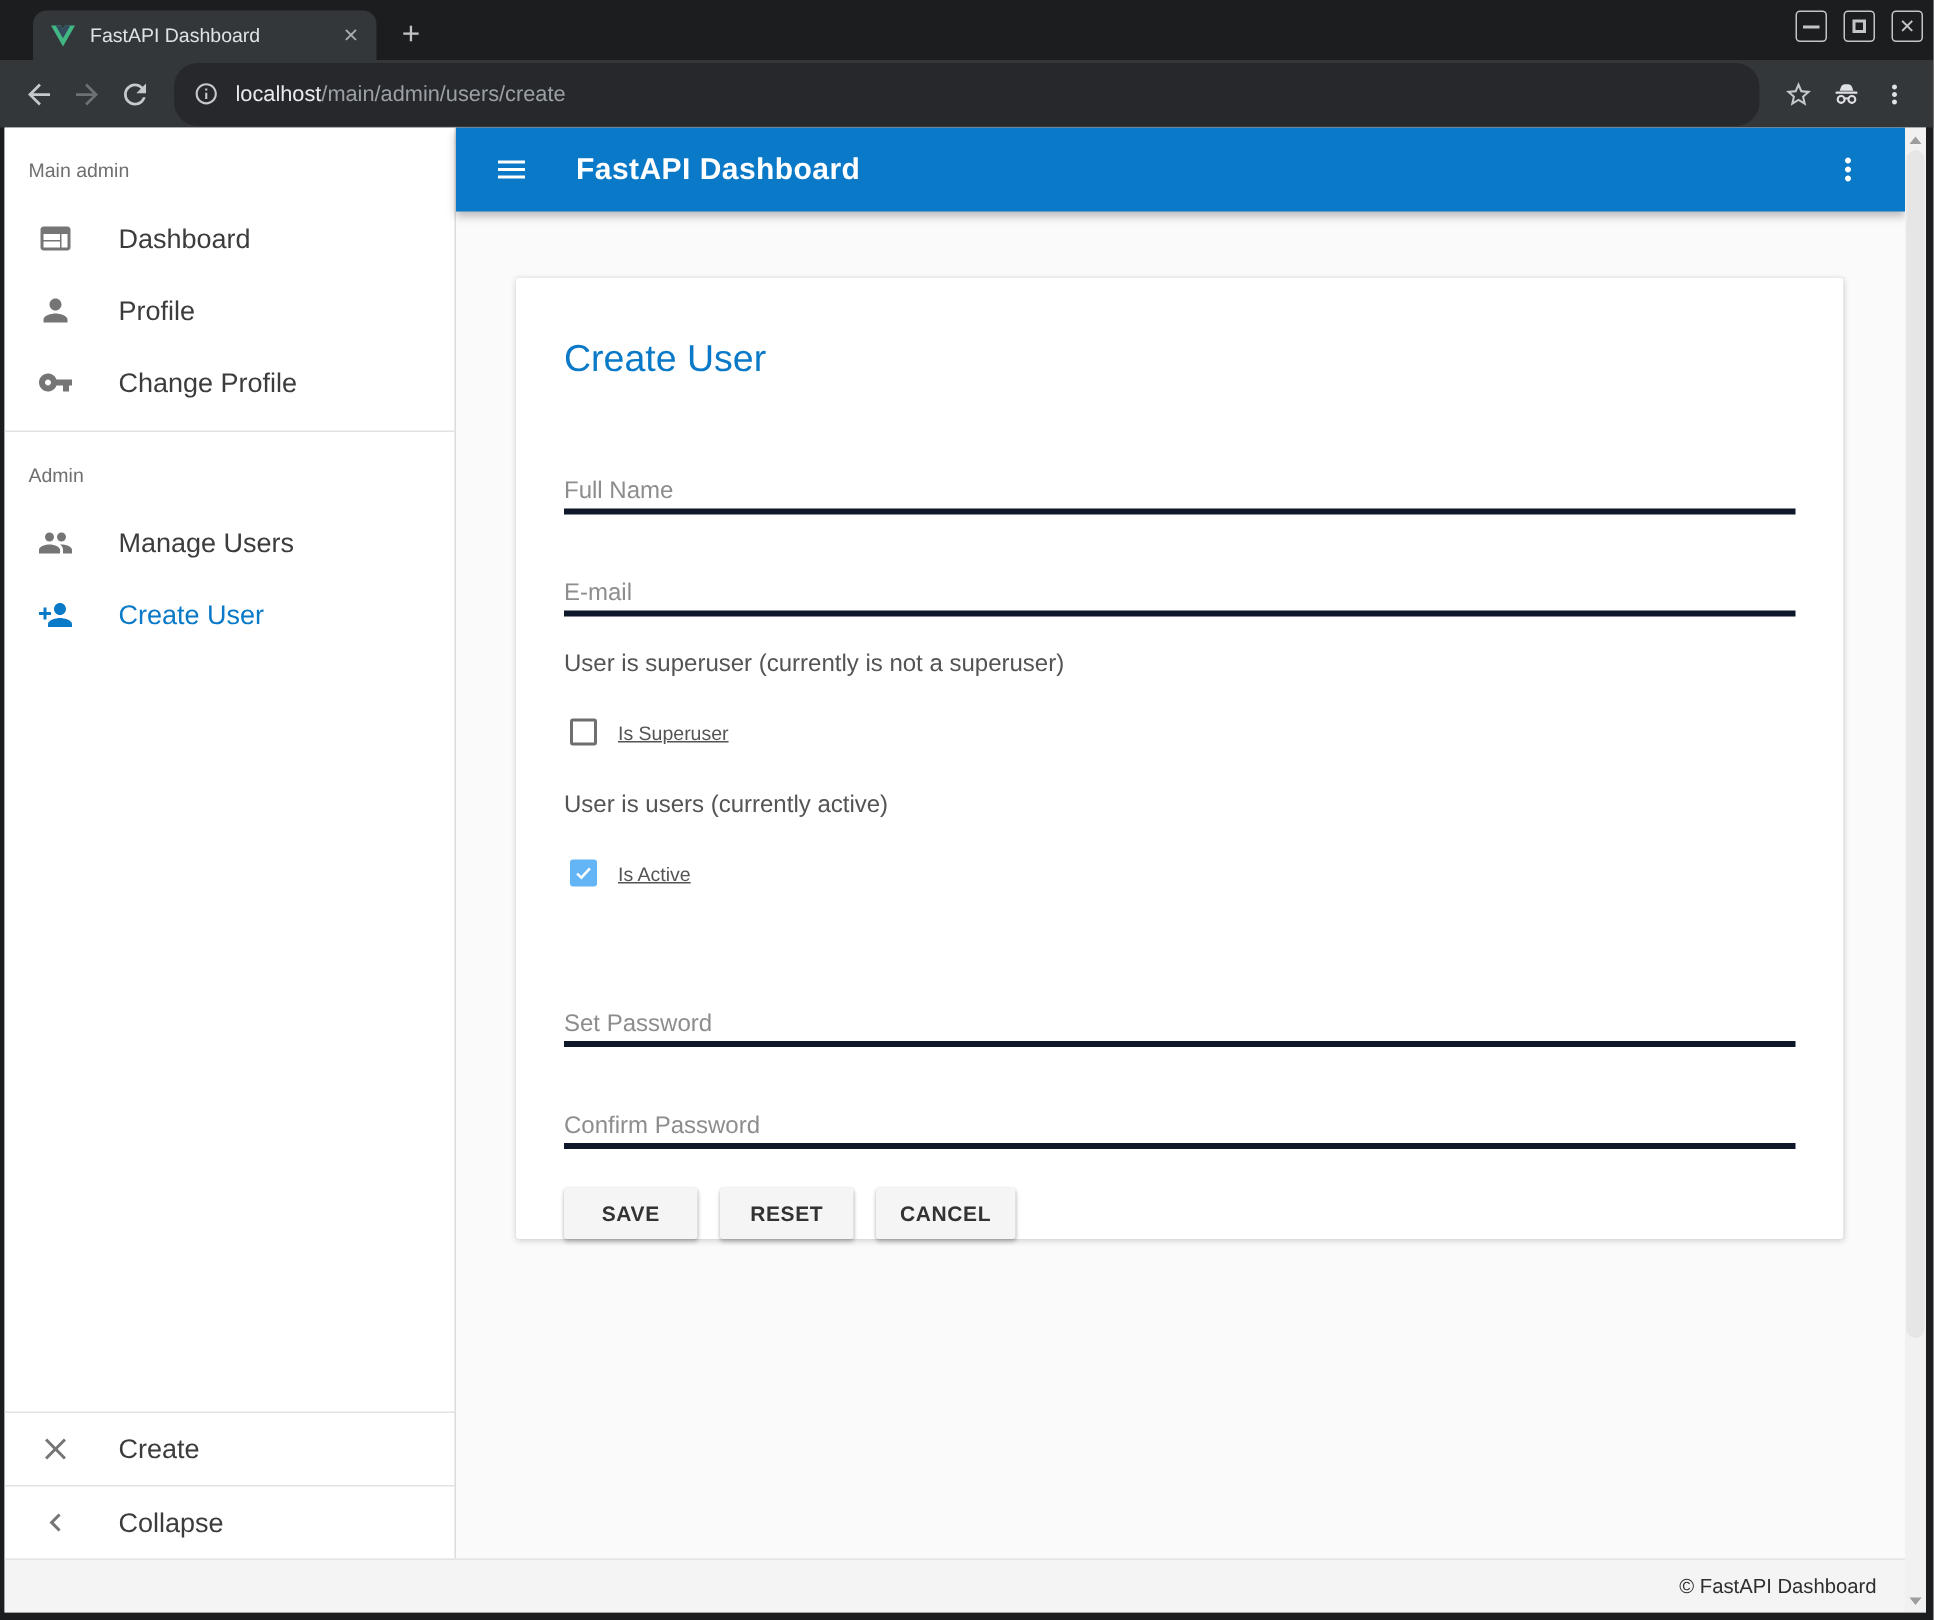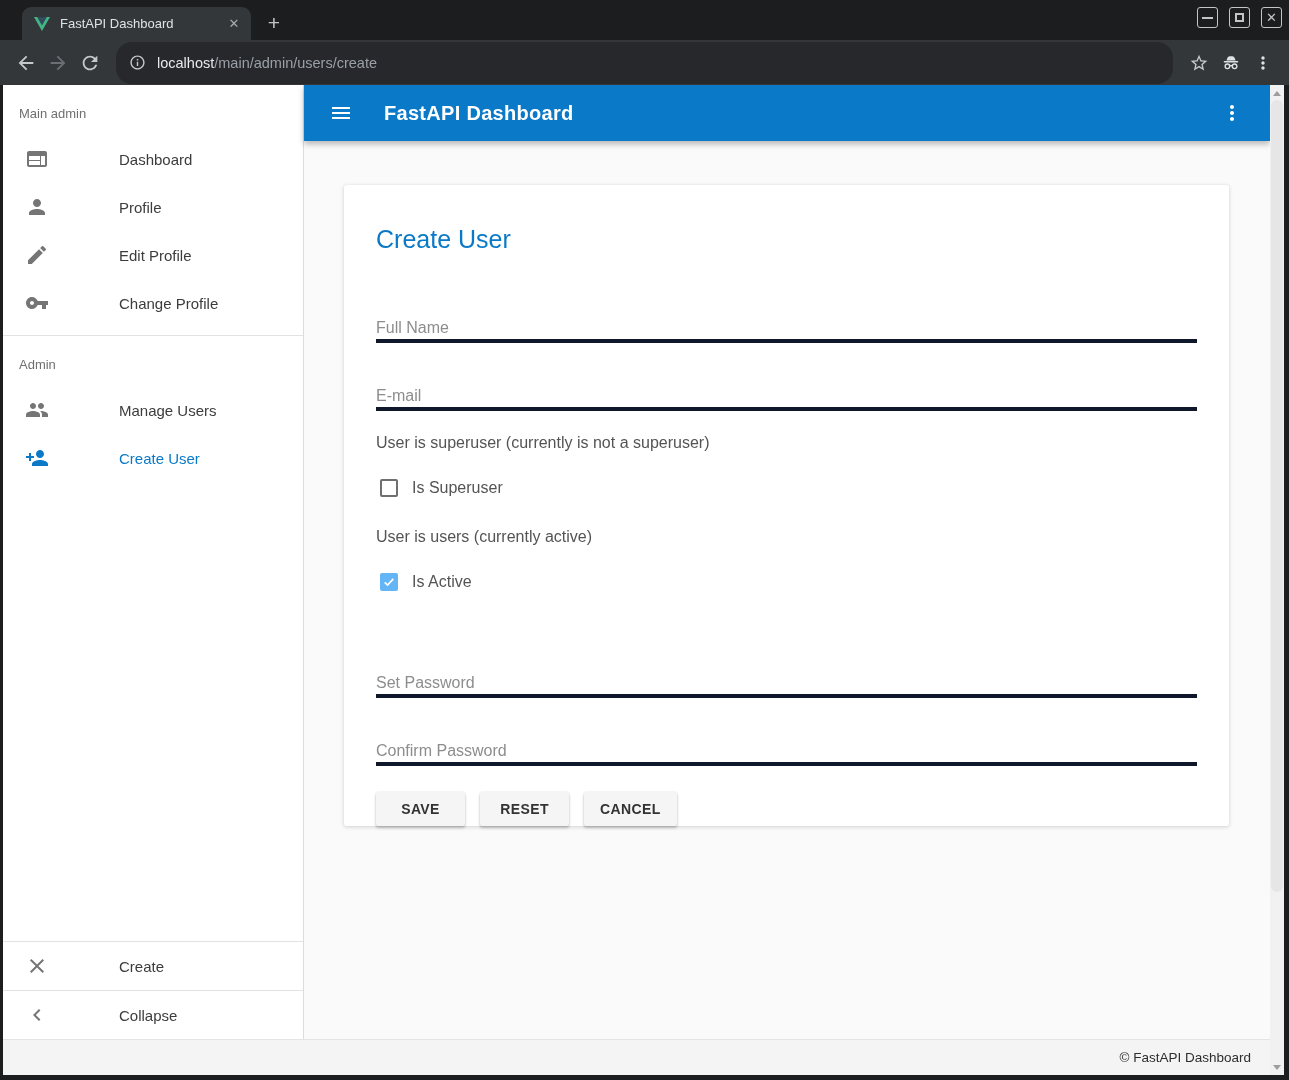--- a/index.html
+++ b/index.html
@@ -81,21 +81,21 @@
     position:absolute; top:0; left:0; bottom:36px; width:301px;
     background:#ffffff; border-right:1px solid #dcdcdc;
     display:flex; flex-direction:column; z-index:4;
   }
   .section-header {
     height:50px; display:flex; align-items:center; padding:6px 16px 0;
     color:#6f6f6f; font-size:13px;
   }
   .side-item {
     height:48px; display:flex; align-items:center; padding:0 16px;
-    color:#3c3c3c; font-size:15px; cursor:pointer;gap:40px;
+    color:#3c3c3c; font-size:18px; cursor:pointer;
   }
   .side-item .s-icon { width:24px; height:24px; margin:0 30px 0 6px; }
   .side-item .s-icon svg { width:24px; height:24px; fill:#757575; }
   .side-item.active { color:#0a79c7; }
   .side-item.active .s-icon svg { fill:#0a79c7; }
   .side-divider { border-top:1px solid #e2e2e2; margin-top:8px; }
   .side-spacer { flex:1; }
 
   
   .content {
@@ -116,21 +116,21 @@
     margin-bottom:41px; border-radius:0;
   }
   .text-field::placeholder { color:#8d8d8d; opacity:1; }
   .hint { color:#545454; font-size:16px; margin-top:-18px; margin-bottom:26px; }
   .check-row { display:flex; align-items:center; height:20px; margin-bottom:30px; }
   .checkbox {
     width:18px; height:18px; border-radius:2px; margin-left:4px; flex:none;
   }
   .checkbox.unchecked { border:2px solid #6f6f6f; background:#fff; }
   .checkbox.checked { background:#64b5f6; display:flex; align-items:center; justify-content:center; }
-  .check-label { margin-left:14px; color:#545454; font-size:16px; }
+  .check-label { margin-left:14px; color:#545454; font-size:13px;text-decoration:underline; }
   .gap-lg { height:49px; }
   .actions { margin-top:26px; display:flex; }
   .btn {
     min-width:89px; height:34px; padding:0 16px; margin-right:15px;
     background:#f5f5f5; border:none; border-radius:2px;
     box-shadow:0 2px 3px rgba(0,0,0,0.22), 0 0 2px rgba(0,0,0,0.12);
     font-family:"Liberation Sans", sans-serif; font-size:14px; font-weight:700;
     color:#333; letter-spacing:0.4px; cursor:pointer;
   }
 
@@ -255,28 +255,20 @@
 
     <div class="side-item">
       <span class="s-icon">
         <svg viewBox="0 0 24 24">
             <path d="M12 12c2.21 0 4-1.79 4-4s-1.79-4-4-4-4 1.79-4 4 1.79 4 4 4zm0 2c-2.67 0-8 1.34-8 4v2h16v-2c0-2.66-5.33-4-8-4z"></path>
           </svg>
       </span>
       <span>Profile</span>
     </div>
 
-    <div class="side-item">
-      <span class="s-icon">
-        <svg viewBox="0 0 24 24">
-            <path d="M3 17.25V21h3.75L17.81 9.94l-3.75-3.75L3 17.25zM20.71 7.04c.39-.39.39-1.02 0-1.41l-2.34-2.34c-.39-.39-1.02-.39-1.41 0l-1.83 1.83 3.75 3.75 1.83-1.83z"></path>
-          </svg>
-      </span>
-      <span>Edit Profile</span>
-    </div>
 
     <div class="side-item">
       <span class="s-icon">
         <svg viewBox="0 0 24 24">
             <path d="M12.65 10C11.83 7.67 9.61 6 7 6c-3.31 0-6 2.69-6 6s2.69 6 6 6c2.61 0 4.83-1.67 5.65-4H17v4h4v-4h2v-4H12.65zM7 14c-1.1 0-2-.9-2-2s.9-2 2-2 2 .9 2 2-.9 2-2 2z"></path>
           </svg>
       </span>
       <span>Change Profile</span>
     </div>
 

